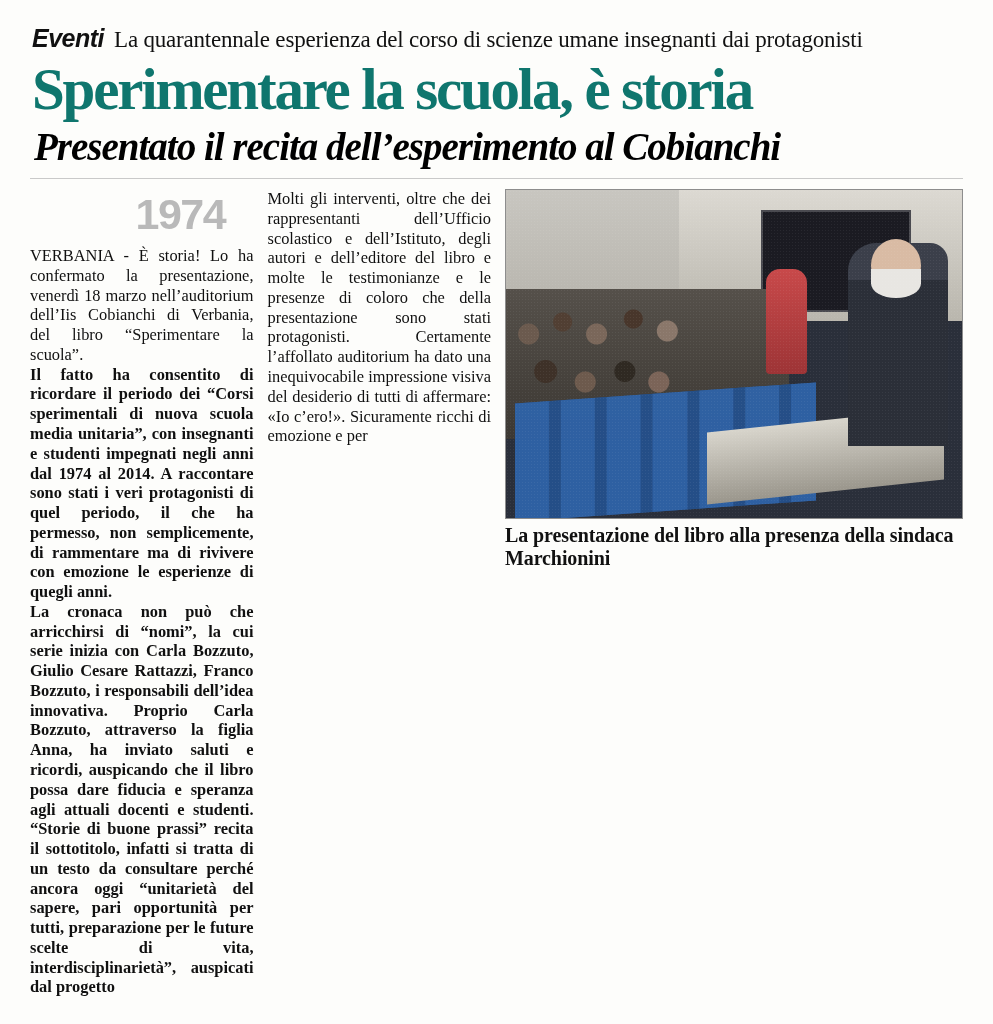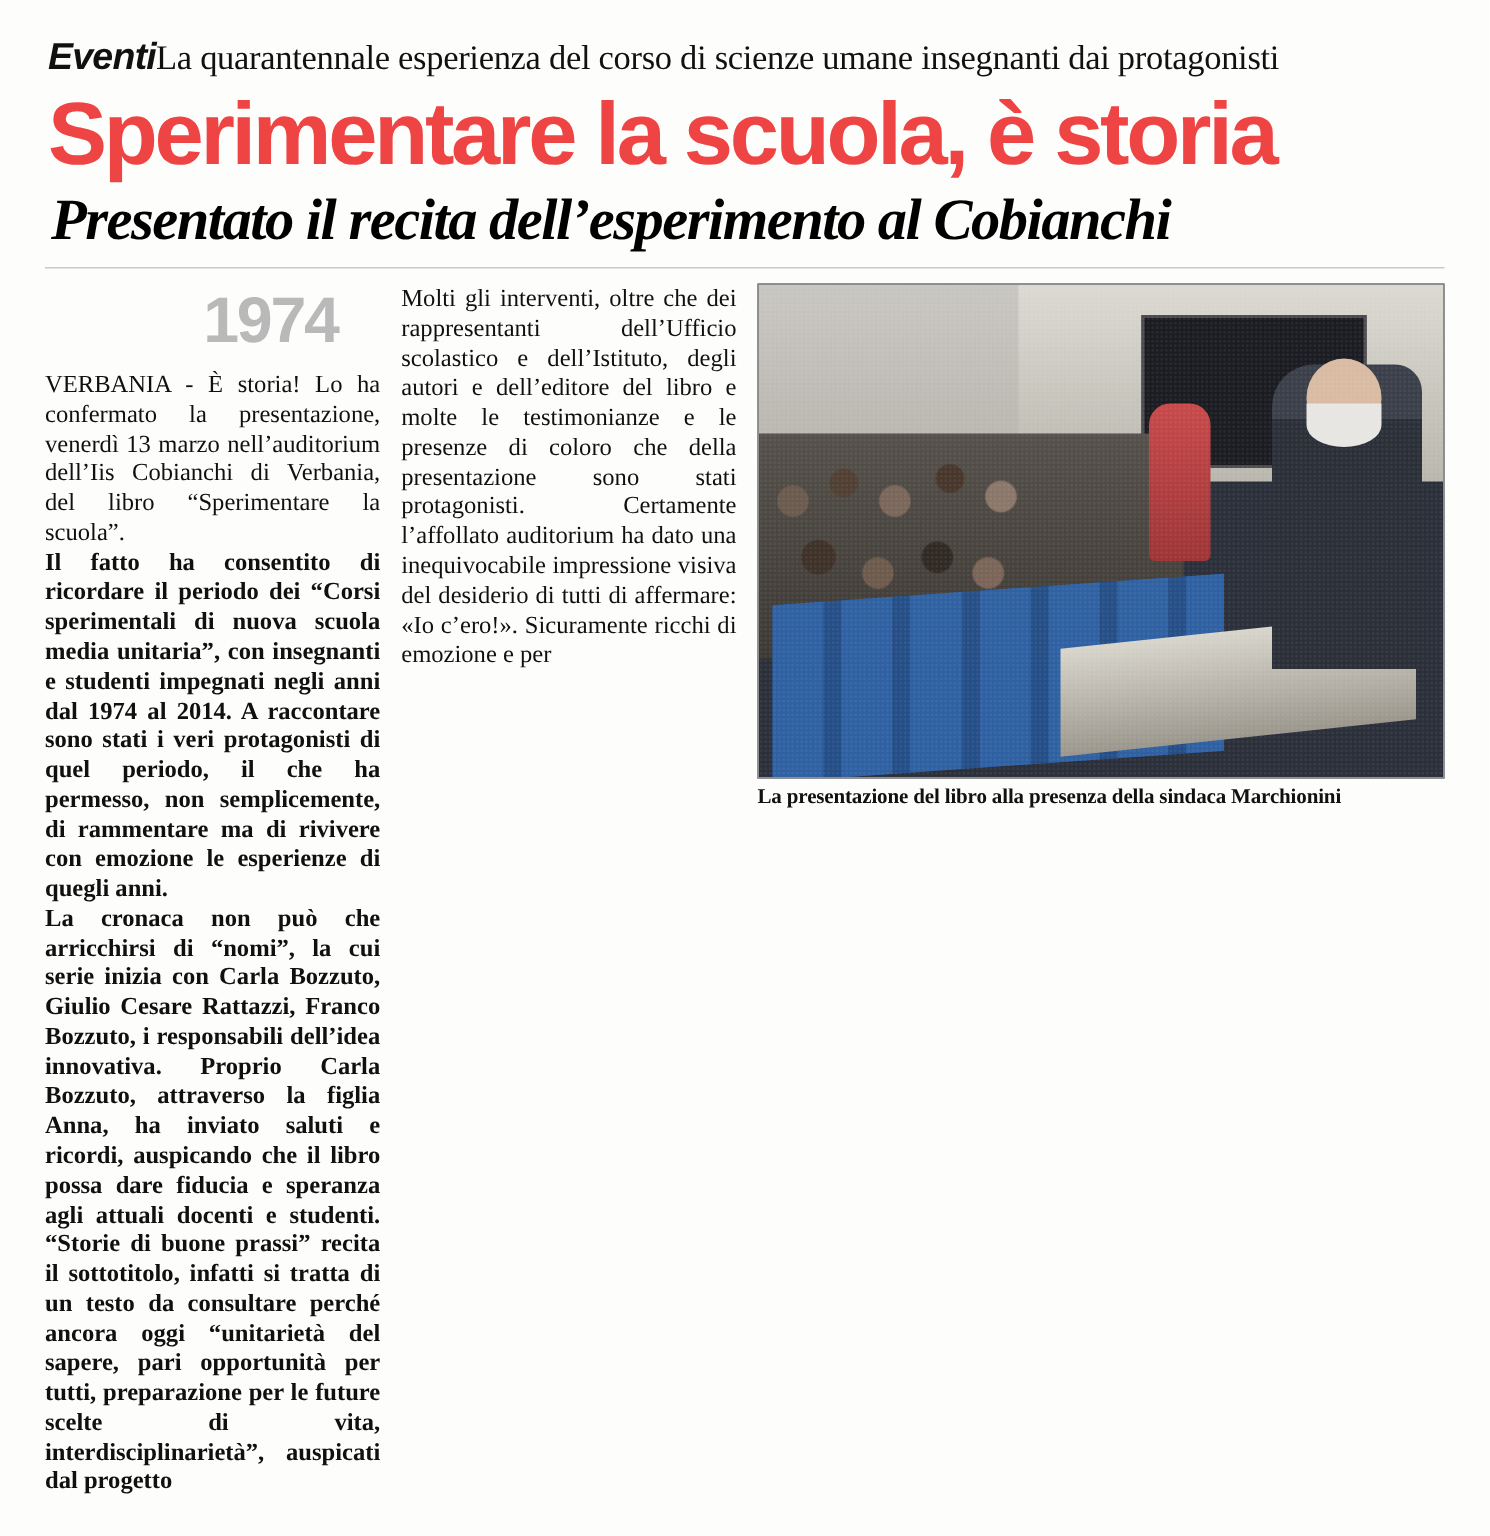--- a/index.html
+++ b/index.html
@@ -16,47 +16,48 @@
     color: #111111;
     overflow: hidden;
     box-sizing: border-box;
     padding: 18px 22px 10px 22px;
   }
 
   
   .kicker-row {
     display: flex;
     align-items: baseline;
+    gap: 10px;
     border-bottom: 0;
     margin: 6px 0 2px 10px;
   }
   .kicker-label {
     font-family: "Liberation Sans", sans-serif;
     font-weight: bold;
     font-style: italic;
     font-size: 25px;
     letter-spacing: -0.5px;
     color: #111;
   }
   .kicker-text {
     font-family: "Liberation Serif", serif;
     font-size: 23px;
     color: #111;
     letter-spacing: -0.2px;
   }
 
   
   .headline {
-    font-family: Liberation Sans, sans-serif;
+    font-family: Liberation Serif, serif;
     font-weight: bold;
     font-size: 59px;
     line-height: 1.02;
     letter-spacing: -2.2px;
     margin: 6px 0 0 10px;
-    color: #ef4444;
+    color: #0f766e;
     white-space: nowrap;
   }
   .subheadline {
     font-family: "Liberation Serif", serif;
     font-weight: bold;
     font-style: italic;
     font-size: 39px;
     line-height: 1.05;
     letter-spacing: -1px;
     margin: 8px 0 10px 12px;
@@ -130,21 +131,21 @@
     height: 330px;
     position: relative;
     overflow: hidden;
     background: #2a2f3a;
     border: 1px solid #8d8d8d;
     box-sizing: border-box;
   }
   .caption {
     font-family: "Liberation Serif", serif;
     font-weight: bold;
-    font-size: 14px;
+    font-size: 20px;
     margin-top: 5px;
     color: #111;
     letter-spacing: -0.1px;
   }
 
   
   .ph-wall-left {
     position: absolute; left: 0; top: 0; width: 40%; height: 46%;
     background: linear-gradient(180deg,#c8c6c0,#b3b0a8);
   }
@@ -223,21 +224,21 @@
   <div class="rule"></div>
 
   <div class="body-area">
 
     <div class="cols-top">
 
       <div class="col col1">
         <div class="pullbox">
           <div class="bignum">1974</div>
         </div>
-        <p>VERBANIA - È storia! Lo ha confermato la presentazione, venerdì 13 marzo nell’auditorium dell’Iis Cobianchi di Verbania, del libro “Sperimentare la scuola”.</p>
+        <p>VERBANIA - È storia! Lo ha confermato la presentazione, venerdì 18 marzo nell’auditorium dell’Iis Cobianchi di Verbania, del libro “Sperimentare la scuola”.</p>
         <p>Il fatto ha consentito di ricordare il periodo dei “Corsi sperimentali di nuova scuola media unitaria”, con insegnanti e studenti impegnati negli anni dal 1974 al 2014. A raccontare sono stati i veri protagonisti di quel periodo, il che ha permesso, non semplicemente, di rammentare ma di rivivere con emozione le esperienze di quegli anni.</p>
         <p>La cronaca non può che arricchirsi di “nomi”, la cui serie inizia con Carla Bozzuto, Giulio Cesare Rattazzi, Franco Bozzuto, i responsabili dell’idea innovativa. Proprio Carla Bozzuto, attraverso la figlia Anna, ha inviato saluti e ricordi, auspicando che il libro possa dare fiducia e speranza agli attuali docenti e studenti. “Storie di buone prassi” recita il sottotitolo, infatti si tratta di un testo da consultare perché ancora oggi “unitarietà del sapere, pari opportunità per tutti, preparazione per le future scelte di vita, interdisciplinarietà”, auspicati dal progetto</p>
       </div>
 
       <div class="col col2">
         <p>Molti gli interventi, oltre che dei rappresentanti dell’Ufficio scolastico e dell’Istituto, degli autori e dell’editore del libro e molte le testimonianze e le presenze di coloro che della presentazione sono stati protagonisti. Certamente l’affollato auditorium ha dato una inequivocabile impressione visiva del desiderio di tutti di affermare: «Io c’ero!». Sicuramente ricchi di emozione e per</p>
       </div>
 
       <div class="photo-col">
         <div class="photo-wrap">

